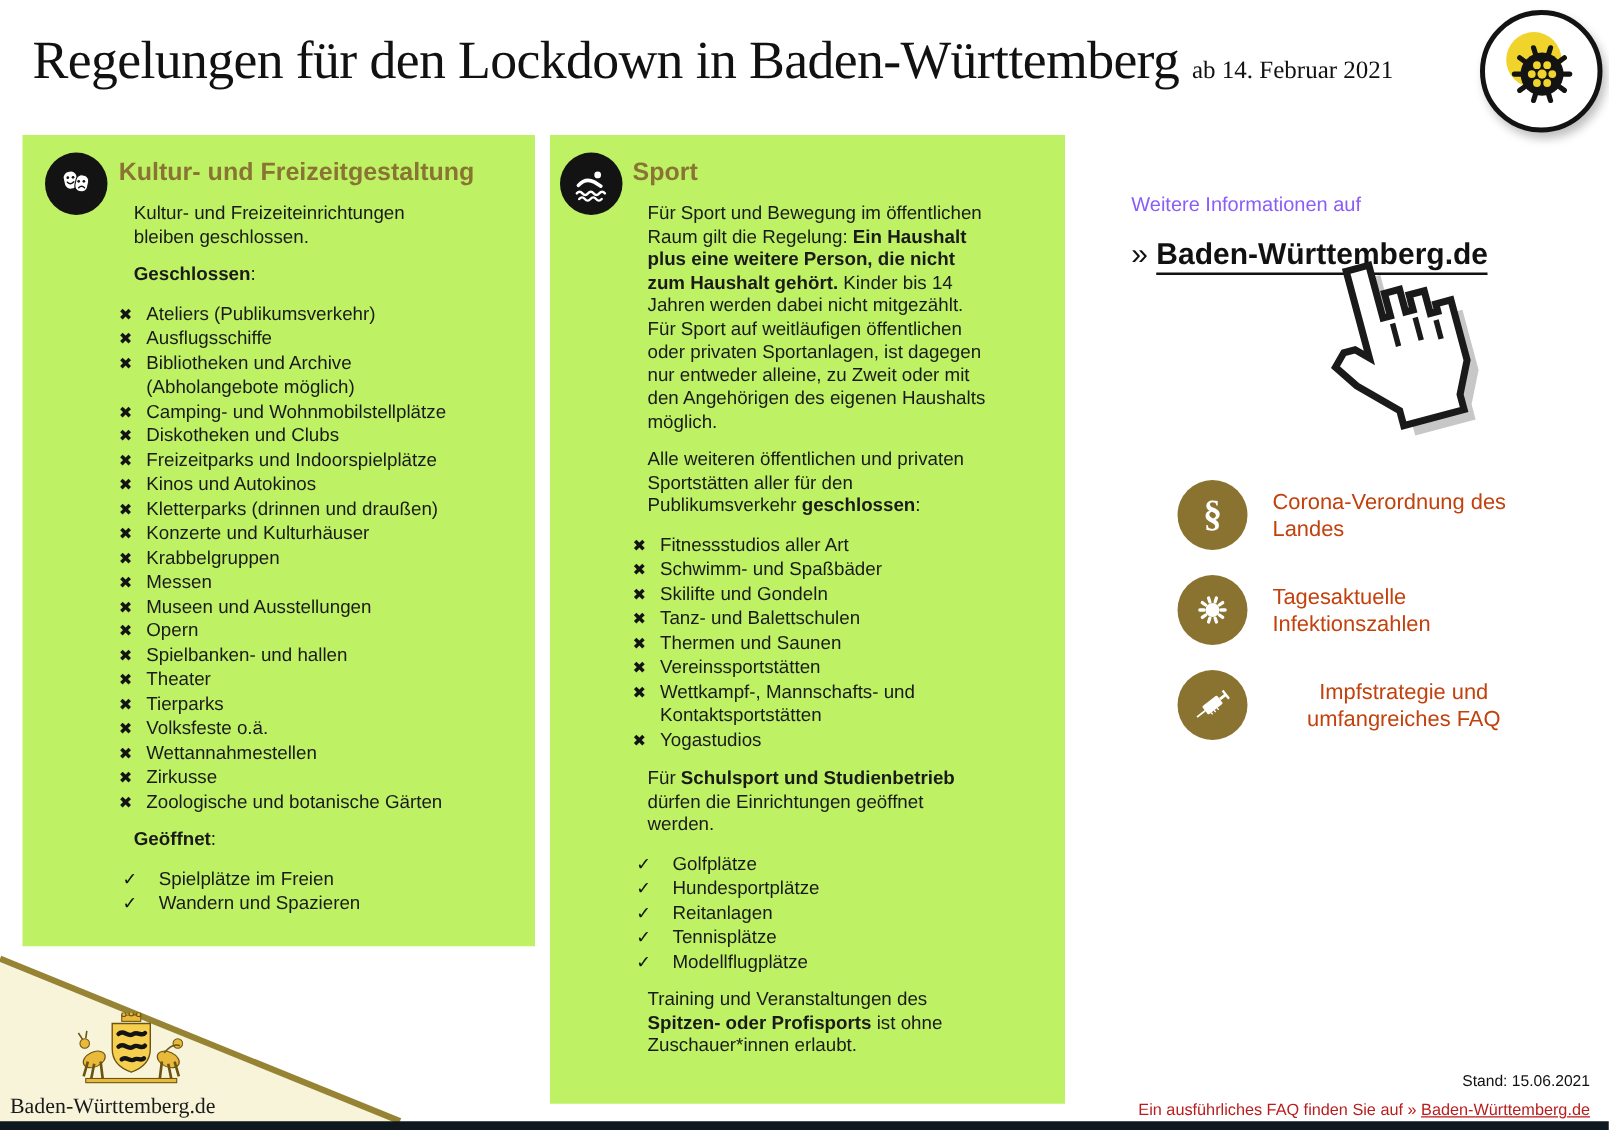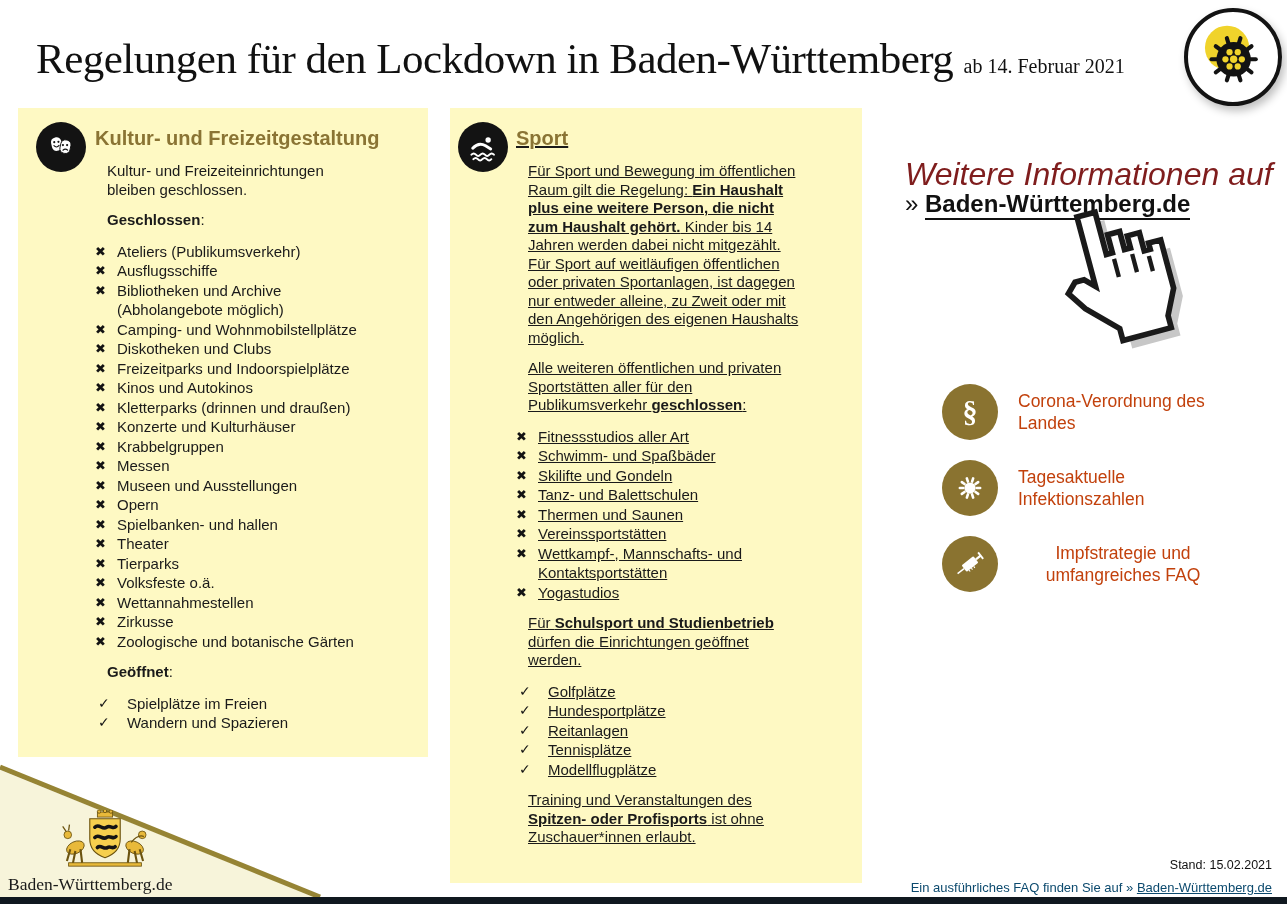--- a/index.html
+++ b/index.html
@@ -1,61 +1,61 @@
 <!DOCTYPE html>
 <html><head>
 <meta charset="utf-8">
 <style>
   html,body{margin:0;padding:0;}
   body{
     width:1287px;height:904px;position:relative;overflow:hidden;
     background:#ffffff;font-family:"Liberation Sans",sans-serif;color:#1a1a1a;
   }
   
-  .page-title{position:absolute;left:18px;top:16px;margin:18px;font-family:"Liberation Serif",serif;
+  .page-title{position:absolute;left:18px;top:16px;margin:8px;font-family:"Liberation Serif",serif;
     font-weight:400;font-size:43px;color:#111;letter-spacing:-0.5px;white-space:nowrap;}
   .page-title .date{font-size:20px;letter-spacing:0;}
   .virus-badge{position:absolute;left:1184px;top:8px;width:90px;height:90px;border-radius:50%;
     background:#fff;border:4px solid #131313;box-shadow:3px 5px 8px rgba(0,0,0,.25);}
   .virus-badge svg{position:absolute;left:3px;top:3px;}
   
-  .col{position:absolute;top:108px;background:#fef9c3;box-sizing:border-box;}
+  .col{position:absolute;top:108px;background:#bef264;box-sizing:border-box;}
   #col-culture{left:18px;width:410px;padding:14px 41px 24px 77px;}
-  #col-sport{left:450px;width:412px;padding:14px 46px 24px 66px;text-decoration:underline;}
+  #col-sport{left:440px;width:412px;padding:14px 46px 24px 66px;}
   .col-icon{position:absolute;width:50px;height:50px;border-radius:50%;background:#131313;
     display:flex;align-items:center;justify-content:center;}
   #col-culture .col-icon{left:18px;top:14px;}
   #col-sport .col-icon{left:8px;top:14px;}
   .col-heading{margin:4px 0 3px;font-size:20px;line-height:24px;color:#8a7434;font-weight:700;}
   .col p{margin:12px;font-size:15px;line-height:18.5px;}
   .mt{margin-top:17px;}
   .b{font-weight:700;}
   ul.xlist,ul.clist{list-style:none;margin:0;padding:0;font-size:15px;}
   ul.xlist li{position:relative;padding-left:22px;line-height:19.5px;}
   ul.xlist .mk{position:absolute;left:0;top:0;font-size:13px;color:#131313;}
   ul.clist li{position:relative;padding-left:32px;line-height:19.5px;}
   ul.clist .mk{position:absolute;left:3px;top:0;font-size:14px;color:#131313;}
   
-  .more-info-line{position:absolute;left:905px;top:156px;font-size:32px;color:#7f1d1d;font-style:italic;}
+  .more-info-line{position:absolute;left:905px;top:156px;font-size:16px;color:#8b5cf6;}
   .site-link-line{position:absolute;left:905px;top:190px;font-size:24px;color:#111;}
   .site-link-line .link{font-weight:700;border-bottom:2.5px solid #111;padding-bottom:1px;}
   .hand-cursor{position:absolute;left:1048px;top:208px;}
   .info-row{position:absolute;left:942px;width:300px;height:56px;display:flex;align-items:center;}
   #info-row-0{top:384px;} #info-row-1{top:460px;} #info-row-2{top:536px;text-align:center;}
   .gold-circle{width:56px;height:56px;border-radius:50%;background:#8a7330;flex:0 0 56px;
     display:flex;align-items:center;justify-content:center;}
   .gold-circle .par{color:#fff;font-size:30px;font-weight:700;font-family:"Liberation Serif",serif;line-height:1;}
   .info-label{margin-left:20px;width:210px;font-size:17.5px;line-height:22px;color:#c2410c;}
   
   .footer-triangle{position:absolute;left:0;top:758px;}
   .coat-of-arms{position:absolute;left:50px;top:810px;}
   .logo-text{position:absolute;left:8px;top:874px;font-family:"Liberation Serif",serif;
     font-size:17.5px;color:#1a1a1a;}
   .stand-text{position:absolute;right:15px;top:858px;font-size:12.5px;color:#111;text-align:right;}
-  .faq-line{position:absolute;right:15px;top:880px;font-size:13px;color:#0c4a6e;text-align:right;}
+  .faq-line{position:absolute;right:15px;top:880px;font-size:13px;color:#b91c1c;text-align:right;}
   .faq-line .link{text-decoration:underline;}
   .bottom-bar{position:absolute;left:0;top:897px;width:1287px;height:7px;background:#10181f;}
 </style>
 </head>
 <body>
 
 <h1 class="page-title">
   <span>Regelungen für den Lockdown in Baden-Württemberg</span>
   <span class="date">ab 14. Februar 2021</span>
 </h1>
@@ -288,19 +288,19 @@
   <path d="M47,10 h36 v24 q0,16 -18,22 q-18,-6 -18,-22 z" fill="#f6cf4e" stroke="#6b5310" stroke-width="1.3"></path>
   <g stroke="#141414" stroke-width="4.2" fill="none" stroke-linecap="round">
     <path d="M53,20 c5,-5 9,4 14,0 c4,-3 8,3 11,-1"></path>
     <path d="M53,32 c5,-5 9,4 14,0 c4,-3 8,3 11,-1"></path>
     <path d="M56,44 c4,-4 8,3 12,0 c3,-2 6,2 9,-1"></path>
   </g>
 </svg>
 
 <div class="logo-text">Baden-Württemberg.de</div>
 
-<div class="stand-text">Stand: 15.02.2021</div>
+<div class="stand-text">Stand: 15.06.2021</div>
 <div class="faq-line">
   <span>Ein ausführliches FAQ finden Sie auf »</span>
   <span class="link">Baden-Württemberg.de</span>
 </div>
 
 <div class="bottom-bar"></div>
 
 </body></html>

